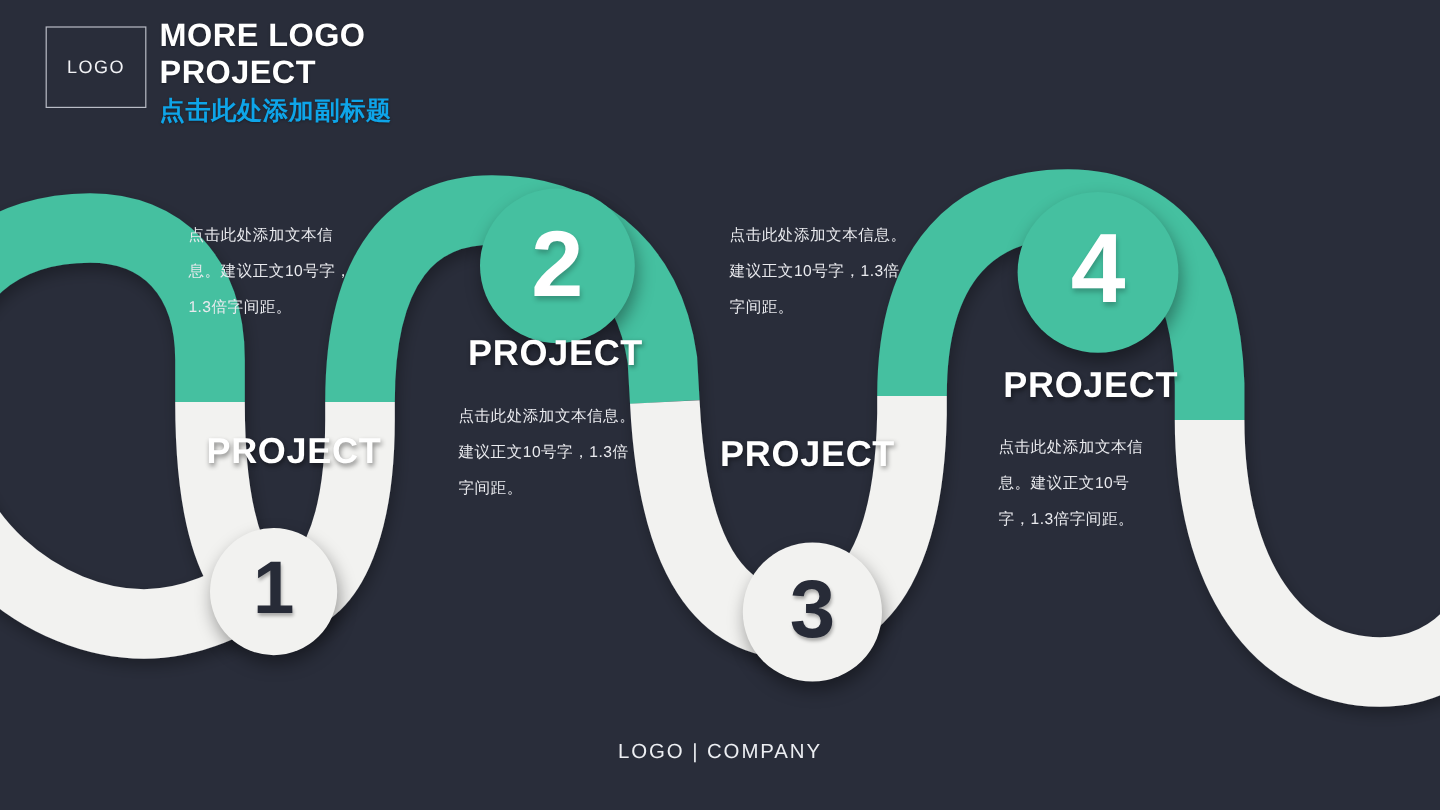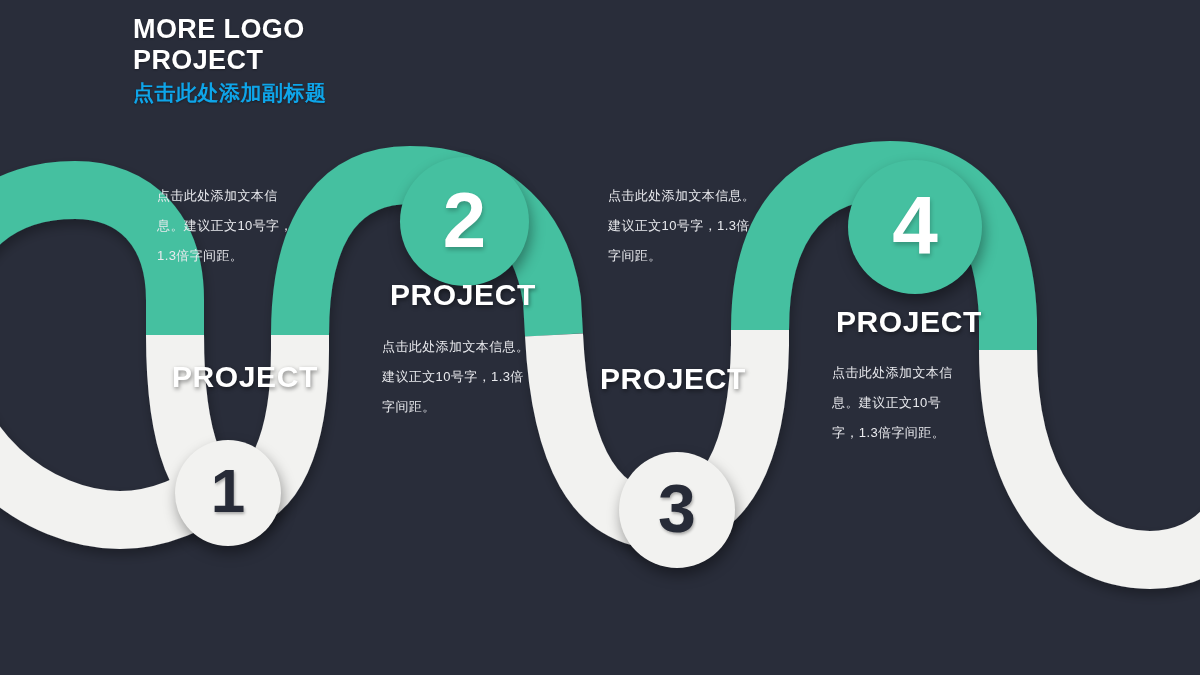--- a/index.html
+++ b/index.html
@@ -149,20 +149,23 @@
 
       <path d="M 554 335 C 560 455 595 520 662 520 C 725 520 758 455 760 345 L 760 330" fill="none" stroke="#f2f2f0" stroke-width="58" stroke-linecap="butt"></path>
 
       <path d="M 760 330 C 760 215 815 170 890 170 C 965 170 1005 225 1008 320 L 1008 350" fill="none" stroke="#45c0a0" stroke-width="58" stroke-linecap="butt"></path>
 
       <path d="M 1008 350 C 1008 480 1065 560 1150 560 C 1215 560 1262 505 1262 420" fill="none" stroke="#f2f2f0" stroke-width="58" stroke-linecap="butt"></path>
     </g>
   </svg>
 
   <div class="header">
+    <div class="logo-box">
+      <span>LOGO</span>
+    </div>
     <div class="title-wrap">
       <div class="title-line">MORE LOGO</div>
       <div class="title-line">PROJECT</div>
       <div class="subtitle">点击此处添加副标题</div>
     </div>
   </div>
 
   <div class="badge badge-light" style="left:175px; top:440px; width:106px; height:106px; font-size:62px;">
     <span>1</span>
   </div>
@@ -180,14 +183,15 @@
   </div>
   <div class="project-label" style="left:600px; top:362px;">PROJECT</div>
   <div class="body-text" style="left:608px; top:181px; width:150px;">点击此处添加文本信息。建议正文10号字，1.3倍字间距。</div>
 
   <div class="badge badge-green" style="left:848px; top:160px; width:134px; height:134px; font-size:82px;">
     <span>4</span>
   </div>
   <div class="project-label" style="left:836px; top:305px;">PROJECT</div>
   <div class="body-text" style="left:832px; top:358px; width:134px;">点击此处添加文本信息。建议正文10号字，1.3倍字间距。</div>
 
+  <div class="footer">LOGO | COMPANY</div>
 
 </div>
 
 </body></html>

